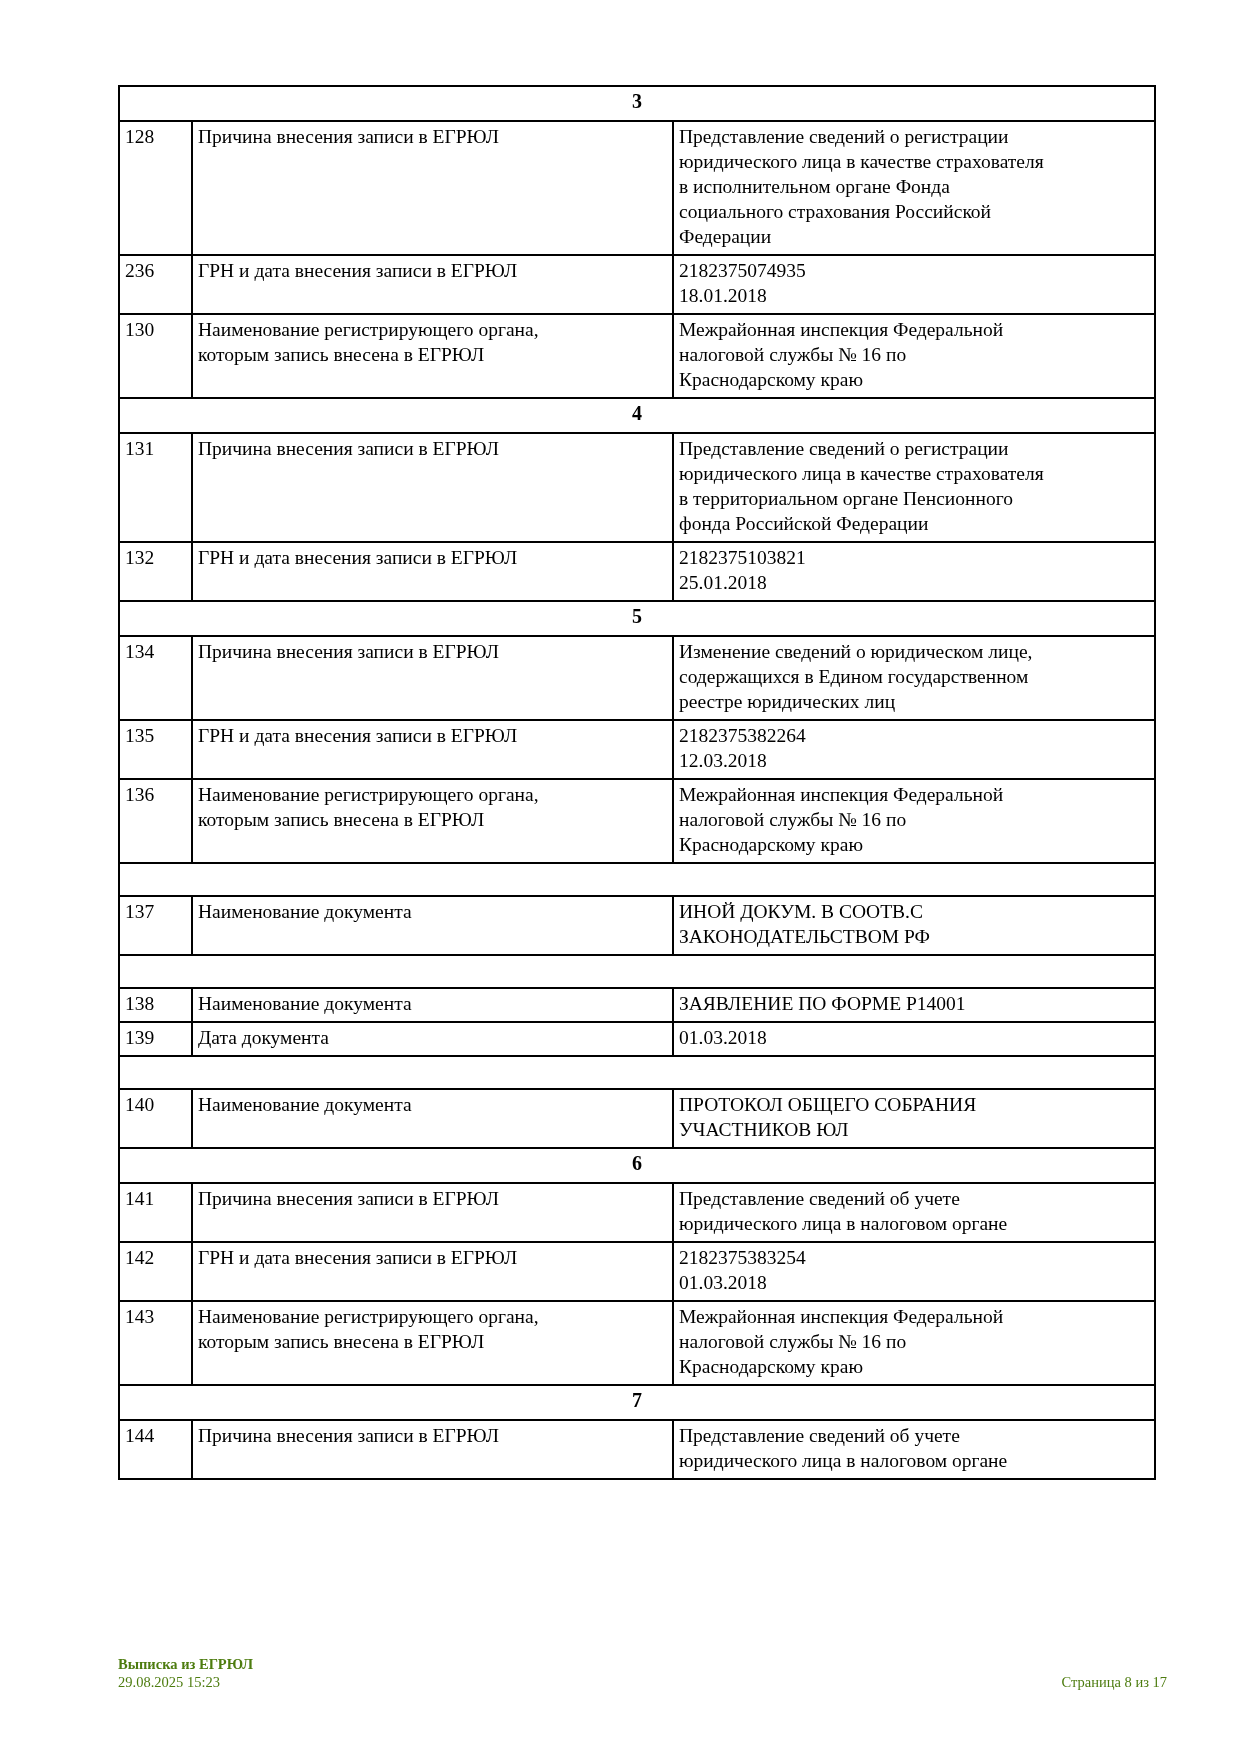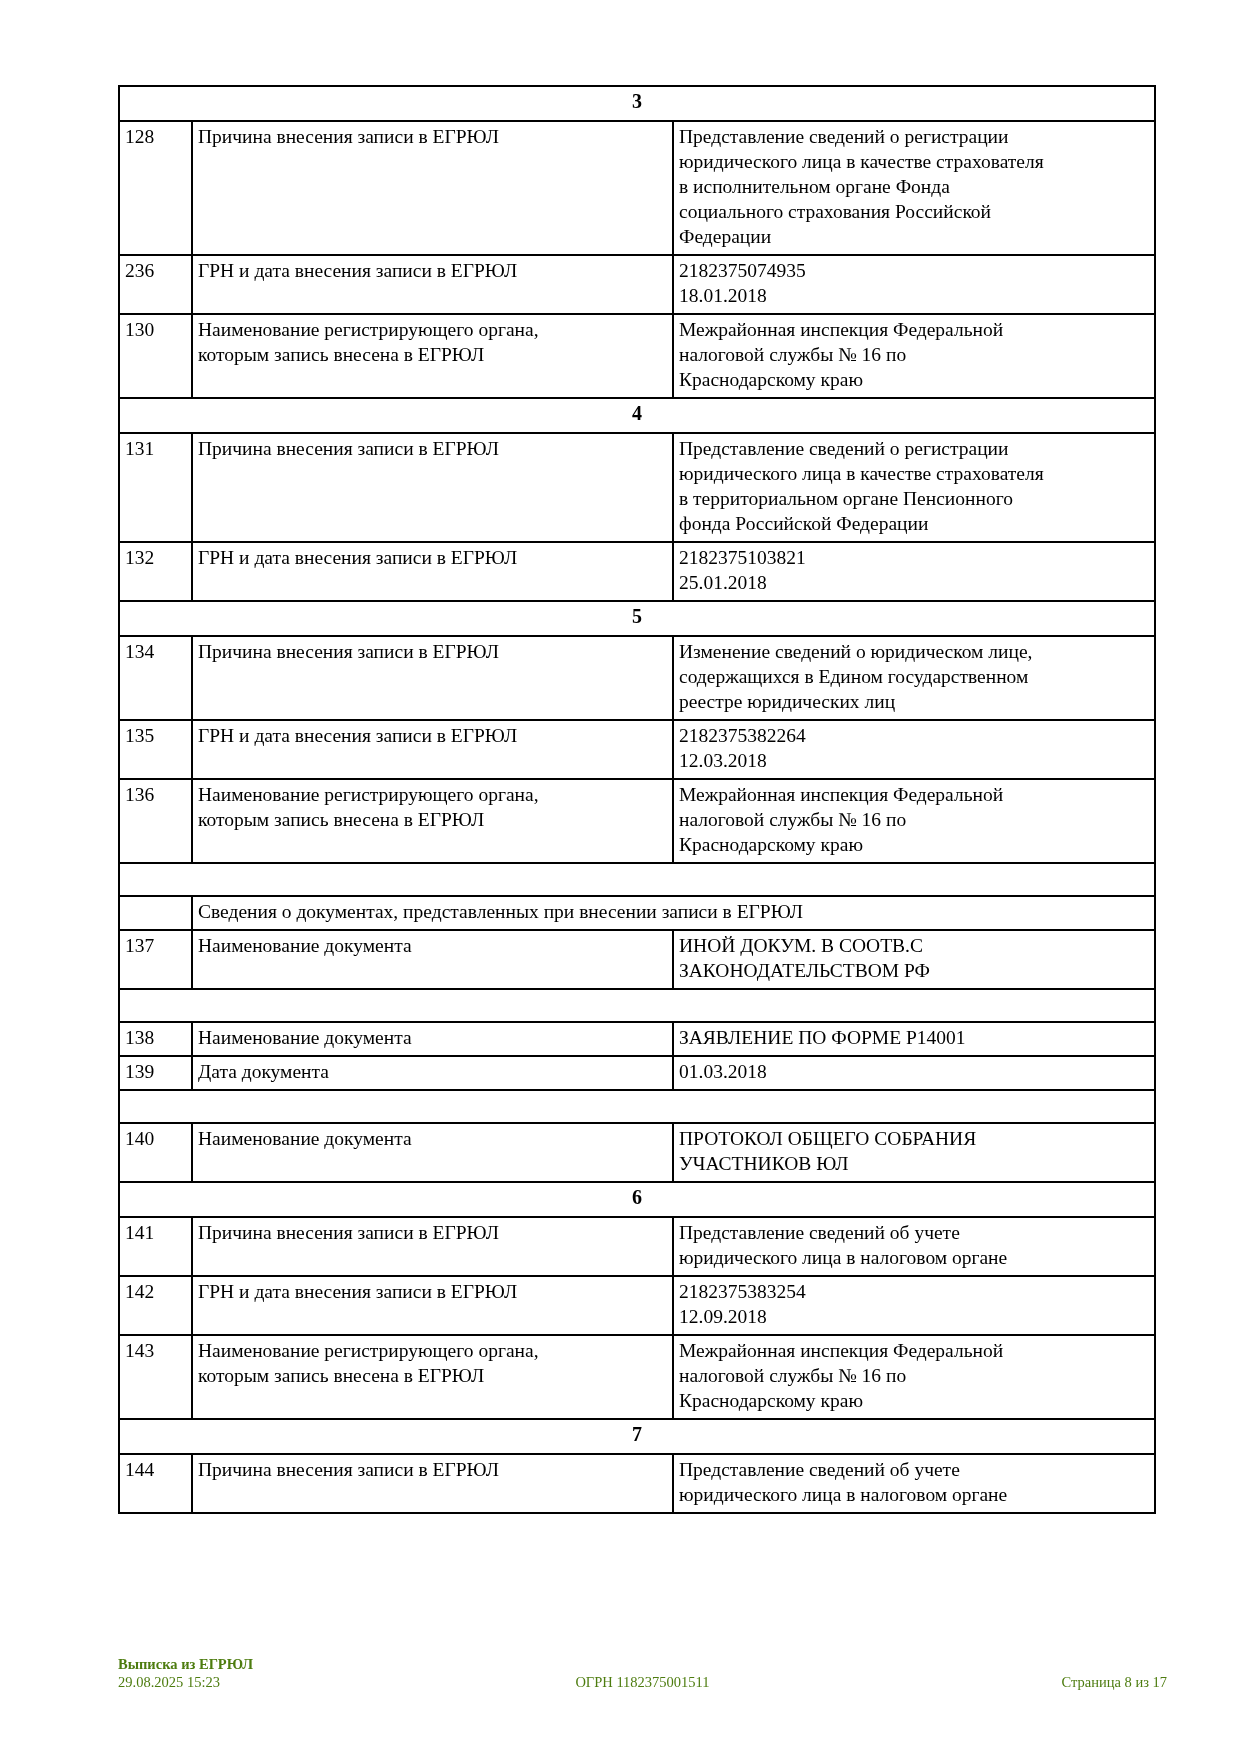--- a/index.html
+++ b/index.html
@@ -163,24 +163,20 @@
           <td class="label-cell">Наименование регистрирующего органа,
 которым запись внесена в ЕГРЮЛ</td>
           <td class="value-cell">Межрайонная инспекция Федеральной
 налоговой службы № 16 по
 Краснодарскому краю</td>
         </tr>
         <tr>
           <td colspan="3" class="spacer-cell"></td>
         </tr>
         <tr>
-          <td class="num-cell"></td>
-          <td colspan="2" class="subheader-cell">Сведения о документах, представленных при внесении записи в ЕГРЮЛ</td>
-        </tr>
-        <tr>
           <td class="num-cell">137</td>
           <td class="label-cell">Наименование документа</td>
           <td class="value-cell">ИНОЙ ДОКУМ. В СООТВ.С
 ЗАКОНОДАТЕЛЬСТВОМ РФ</td>
         </tr>
         <tr>
           <td colspan="3" class="spacer-cell"></td>
         </tr>
         <tr>
           <td class="num-cell">138</td>
@@ -207,21 +203,21 @@
         <tr>
           <td class="num-cell">141</td>
           <td class="label-cell">Причина внесения записи в ЕГРЮЛ</td>
           <td class="value-cell">Представление сведений об учете
 юридического лица в налоговом органе</td>
         </tr>
         <tr>
           <td class="num-cell">142</td>
           <td class="label-cell">ГРН и дата внесения записи в ЕГРЮЛ</td>
           <td class="value-cell">2182375383254
-12.09.2018</td>
+01.03.2018</td>
         </tr>
         <tr>
           <td class="num-cell">143</td>
           <td class="label-cell">Наименование регистрирующего органа,
 которым запись внесена в ЕГРЮЛ</td>
           <td class="value-cell">Межрайонная инспекция Федеральной
 налоговой службы № 16 по
 Краснодарскому краю</td>
         </tr>
         <tr>
@@ -234,17 +230,16 @@
 юридического лица в налоговом органе</td>
         </tr>
       </tbody>
   </table>
 
   <div class="footer">
     <div class="footer-left">
       <div class="footer-doc-type">Выписка из ЕГРЮЛ</div>
       <div class="footer-datetime">29.08.2025 15:23</div>
     </div>
-    <div class="footer-center">ОГРН 1182375001511</div>
     <div class="footer-right">Страница 8 из 17</div>
   </div>
 
 </div>
 
 </body></html>

